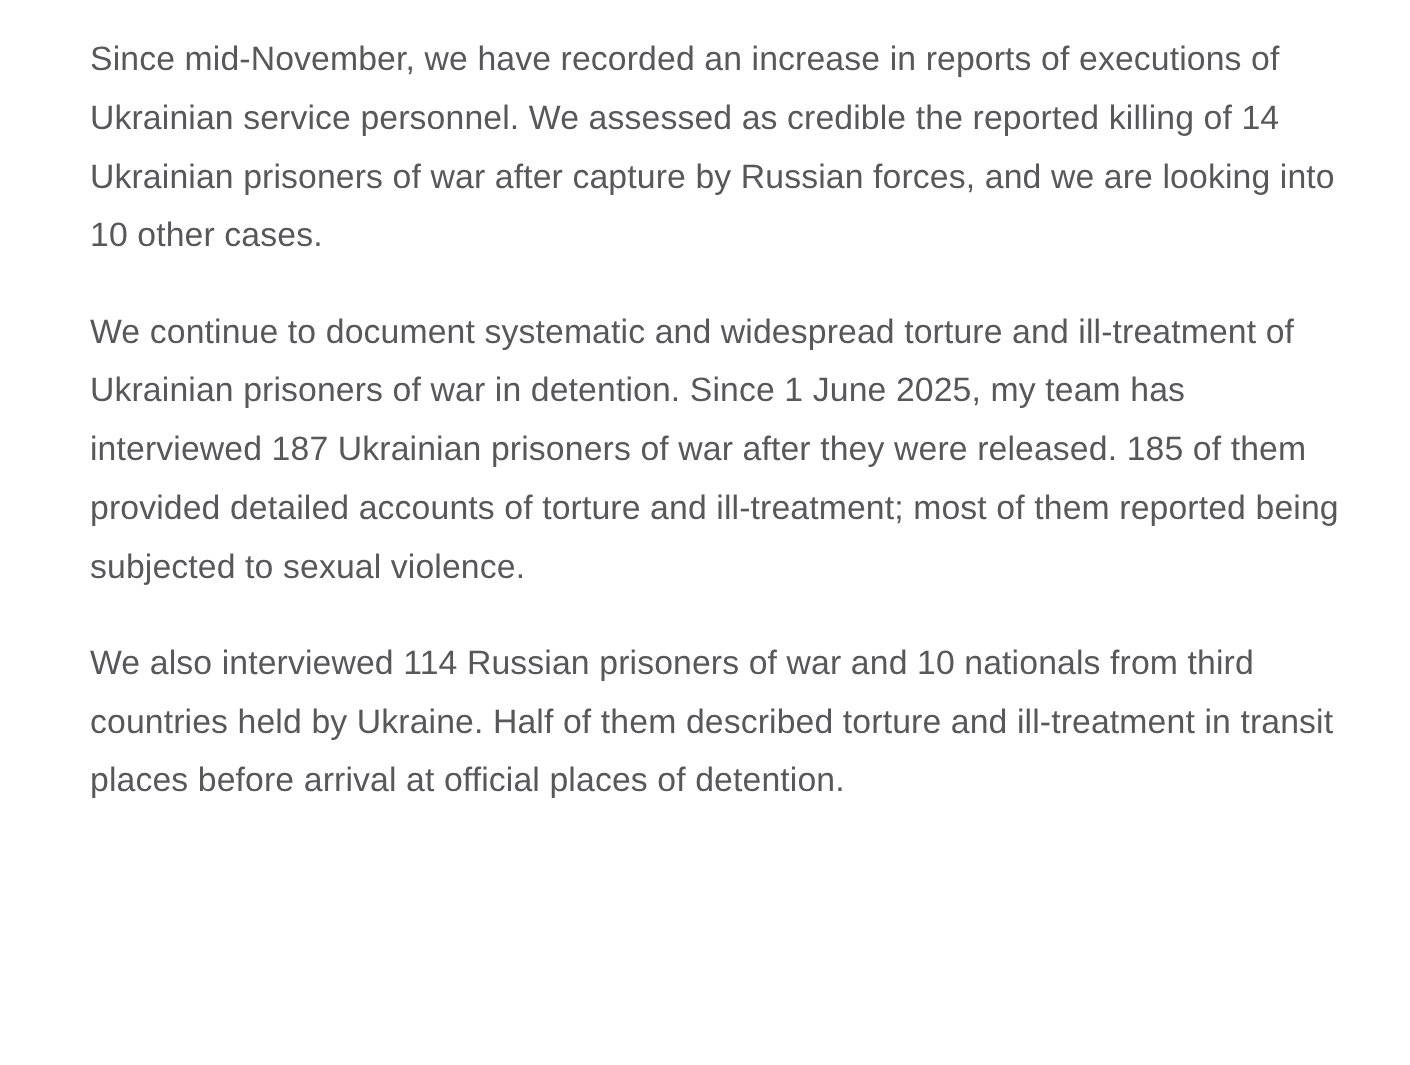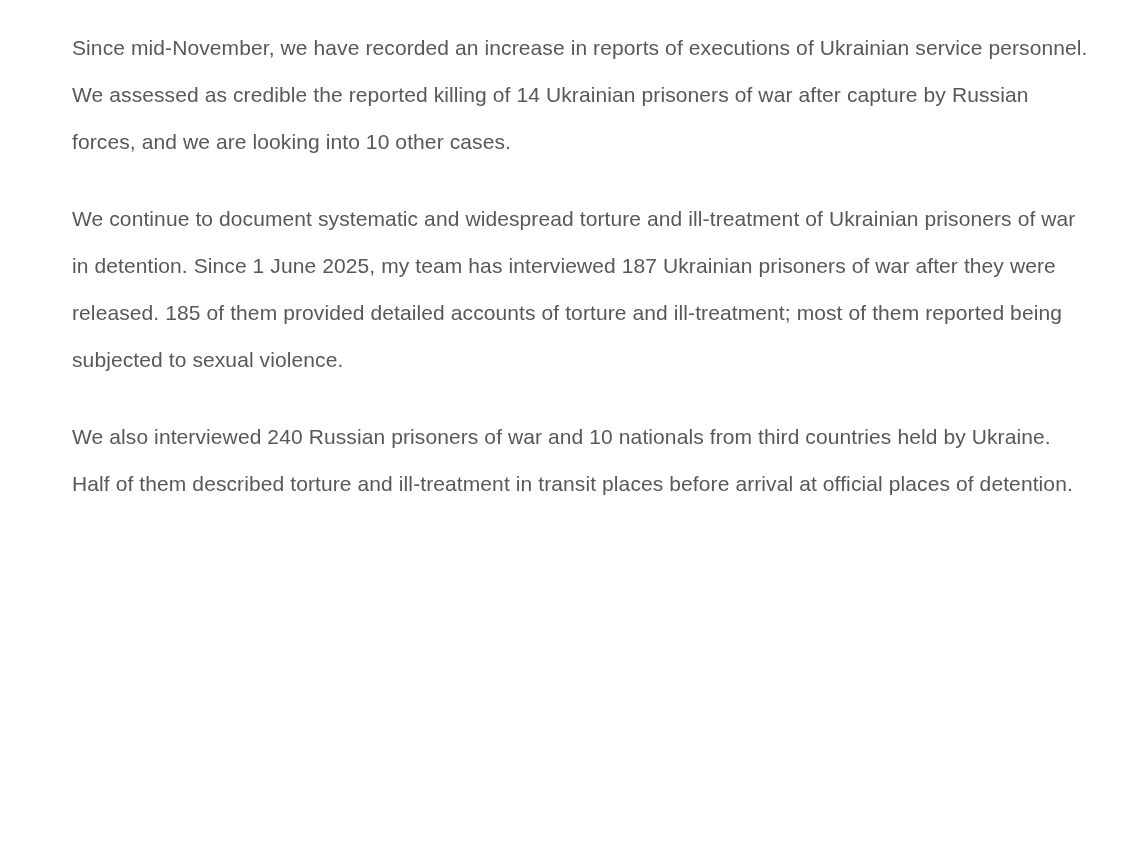--- a/index.html
+++ b/index.html
@@ -14,29 +14,29 @@
     overflow: hidden;
   }
   .doc {
     width: 1128px;
     height: 852px;
     padding: 24px 38px 0 72px;
     background: var(--bg);
   }
   .doc p {
     font-family: "Liberation Sans", "DejaVu Sans", sans-serif;
-    font-size: 21px;
+    font-size: 27px;
     line-height: 47px;
     color: var(--text);
     max-width: 1018px;
     margin: 0 0 30px 0;
     font-weight: 400;
     letter-spacing: 0.1px;
   }
 </style>
 </head>
 <body>
 
 <main class="doc">
   <p>Since mid-November, we have recorded an increase in reports of executions of Ukrainian service personnel. We assessed as credible the reported killing of 14 Ukrainian prisoners of war after capture by Russian forces, and we are looking into 10 other cases.</p>
   <p>We continue to document systematic and widespread torture and ill-treatment of Ukrainian prisoners of war in detention. Since 1 June 2025, my team has interviewed 187 Ukrainian prisoners of war after they were released. 185 of them provided detailed accounts of torture and ill-treatment; most of them reported being subjected to sexual violence.</p>
-  <p>We also interviewed 240 Russian prisoners of war and 10 nationals from third countries held by Ukraine. Half of them described torture and ill-treatment in transit places before arrival at official places of detention.</p>
+  <p>We also interviewed 114 Russian prisoners of war and 10 nationals from third countries held by Ukraine. Half of them described torture and ill-treatment in transit places before arrival at official places of detention.</p>
 </main>
 
 </body></html>

